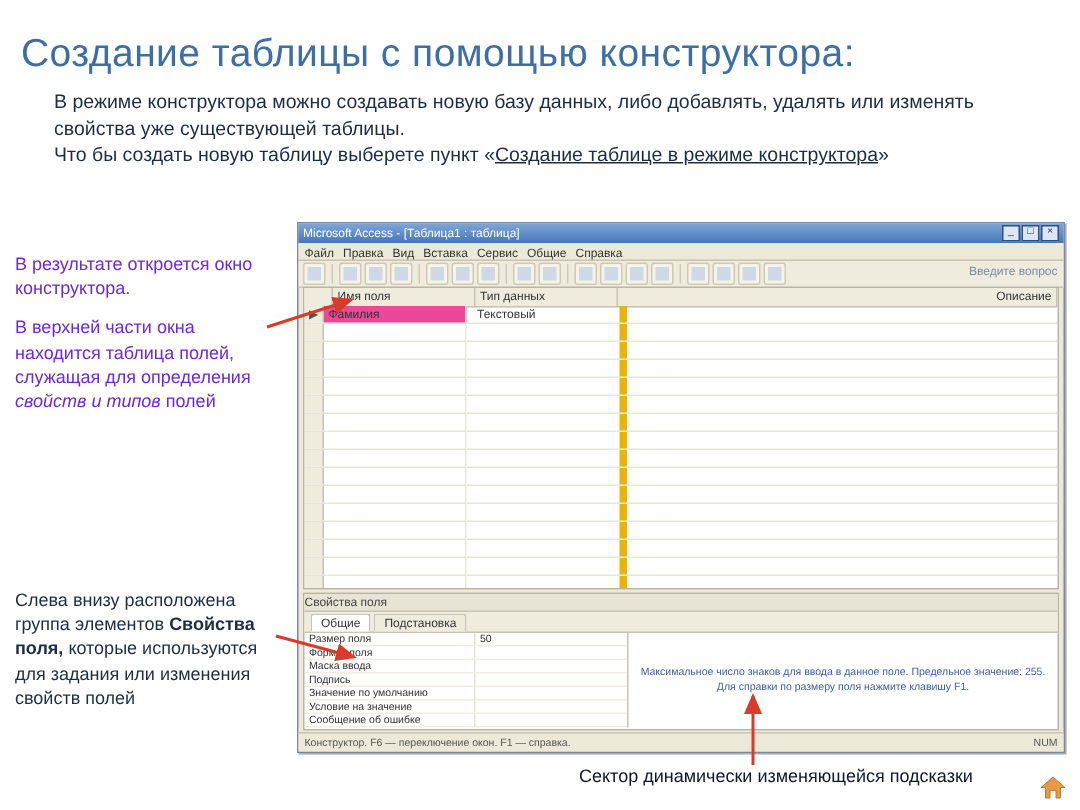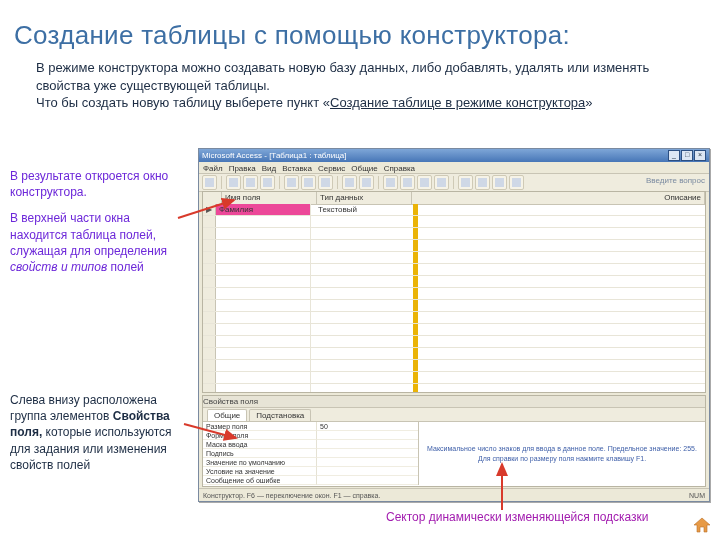--- a/index.html
+++ b/index.html
@@ -13,21 +13,21 @@
 .para1 .link{color:#1d2d44;text-decoration:underline}
 
 .leftcol{position:absolute;left:10px;top:168px;width:176px;font-family:"Trebuchet MS",Arial,sans-serif;font-size:12px;color:#6d28d9;line-height:1.35}
 .leftcol p{margin:0 0 10px 0}
 .leftcol .em{font-style:italic}
 .leftcol .b{font-weight:normal}
 
 .leftcol2{position:absolute;left:10px;top:392px;width:180px;font-family:"Trebuchet MS",Arial,sans-serif;font-size:12px;color:#1d2d44;line-height:1.35}
 .leftcol2 .b{font-weight:bold}
 
-.caption-hint{position:absolute;left:386px;top:510px;font-family:"Trebuchet MS",Arial,sans-serif;font-size:12px;color:#a21caf}
+.caption-hint{position:absolute;left:386px;top:510px;font-family:"Trebuchet MS",Arial,sans-serif;font-size:12px;color:#0f172a}
 
 
 .app{position:absolute;left:198px;top:148px;width:510px;height:352px;background:#ece9d8;border:1px solid #7a8aa0;box-shadow:1px 1px 0 #aaa;font-size:8px;color:#333}
 .app .titlebar{height:13px;background:linear-gradient(#7ea6d7,#4776b7);color:#fff;display:flex;align-items:center;padding:0 3px;font-size:8px;justify-content:space-between}
 .app .titlebar .wt{white-space:nowrap;overflow:hidden}
 .app .titlebar .wbtns{display:flex;gap:1px}
 .app .titlebar .wbtn{width:10px;height:9px;background:#dce6f4;border:1px solid #2c4f82;font-size:7px;line-height:7px;text-align:center;color:#234}
 .app .menubar{height:11px;background:#ece9d8;border-bottom:1px solid #c8c4b4;display:flex;gap:6px;padding:0 4px;align-items:flex-end;color:#333}
 .app .toolbar{height:15px;background:#efecde;border-bottom:1px solid #c8c4b4;display:flex;gap:2px;padding:1px 3px;align-items:center}
 .app .toolbar .tb{width:13px;height:13px;background:#f6f3e7;border:1px solid #cfcab6;border-radius:2px;position:relative}

